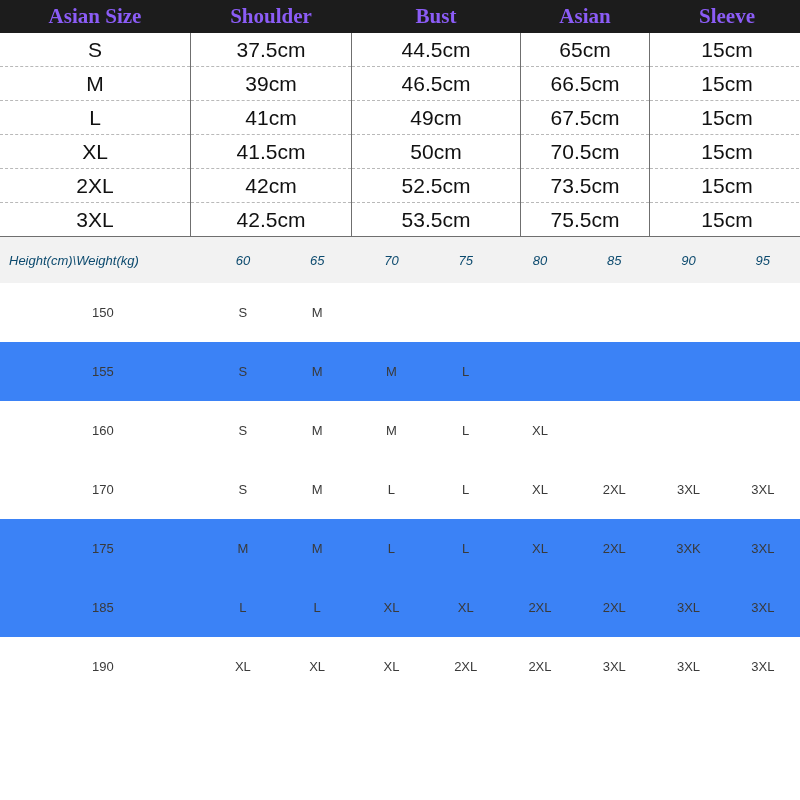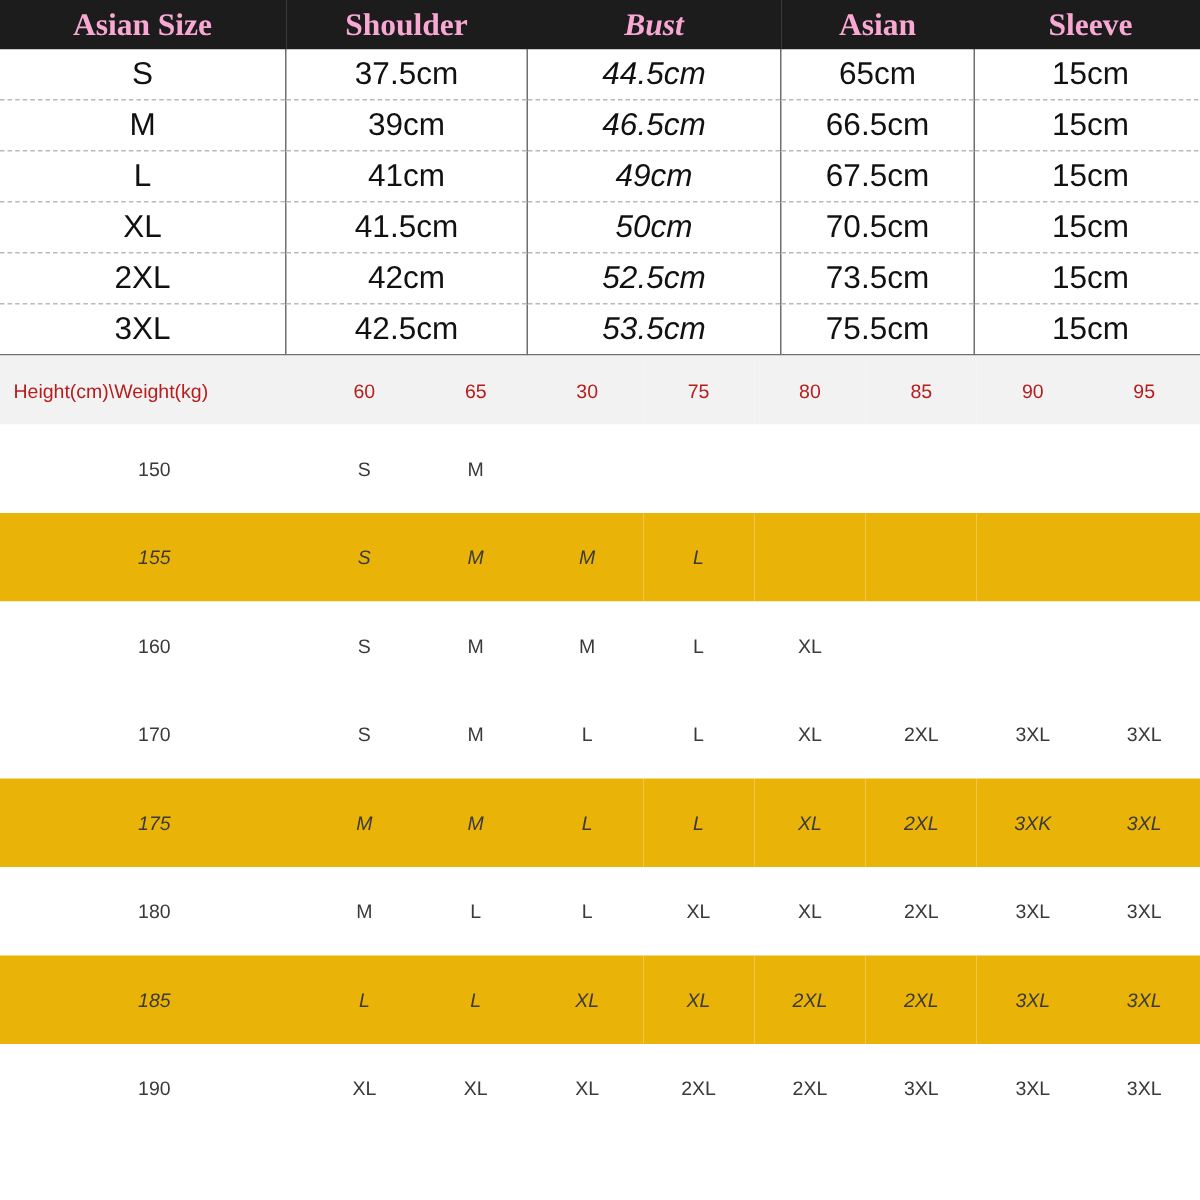--- a/index.html
+++ b/index.html
@@ -15,21 +15,21 @@
   }
 
   
   .size-table {
     width: 800px;
     border-collapse: collapse;
     table-layout: fixed;
   }
   .size-table th {
     background: #1c1c1c;
-    color: #f9a8d4;
+    color: #8b5cf6;
     font-family: "Liberation Serif", serif;
     font-weight: bold;
     font-size: 21px;
     height: 33px;
     padding: 0;
     text-align: center;
     letter-spacing: 0px;
     border: none;
   }
   .size-table td {
@@ -46,21 +46,21 @@
     border-bottom: 1px solid #6f6f6f;
   }
   .size-table td.vsep {
     border-right: 1px solid #6f6f6f;
   }
   .size-table th.vsep {
     border-right: 1px solid #1c1c1c;
   }
   .col-a { width: 190px; }
   .col-b { width: 160px; }
-  .col-c { width: 168px; font-style: italic; }
+  .col-c { width: 168px; }
   .col-d { width: 128px; }
   .col-e { width: 154px; }
 
   
   .reco-wrap {
     width: 800px;
   }
   .reco-table {
     width: 800px;
     border-collapse: collapse;
@@ -74,29 +74,30 @@
     vertical-align: middle;
     font-family: "Liberation Sans", sans-serif;
     font-size: 13px;
     color: #3a3a3a;
     font-weight: normal;
   }
   .reco-table tr.head td {
     height: 46px;
     background: #f2f2f2;
     font-size: 13px;
-    color: #b91c1c;
+    color: #0c4a6e;
+    font-style: italic;
   }
   .reco-table tr.head td.corner {
     text-align: left;
     padding-left: 9px;
     font-size: 13px;
   }
   .reco-table tr.band-light td { background: #ffffff; text-align: center; }
-  .reco-table tr.band-dark td { background: #eab308; font-style: italic; }
+  .reco-table tr.band-dark td { background: #3b82f6; }
   .reco-table tr.body td {
     height: 59px;
   }
   .rc0 { width: 196px; }
   .rcx { width: 74px; }
 </style>
 </head>
 <body>
 
 <table class="size-table">
@@ -155,21 +156,21 @@
   </tbody>
 </table>
 
 <div class="reco-wrap">
   <table class="reco-table">
     <tbody>
       <tr class="head">
         <td class="rc0 corner">Height(cm)\Weight(kg)</td>
         <td class="rcx">60</td>
         <td class="rcx">65</td>
-        <td class="rcx">30</td>
+        <td class="rcx">70</td>
         <td class="rcx">75</td>
         <td class="rcx">80</td>
         <td class="rcx">85</td>
         <td class="rcx">90</td>
         <td class="rcx">95</td>
       </tr>
 
       <tr class="body band-light">
         <td class="rc0">150</td>
         <td class="rcx">S</td>
@@ -224,31 +225,20 @@
         <td class="rcx">M</td>
         <td class="rcx">M</td>
         <td class="rcx">L</td>
         <td class="rcx">L</td>
         <td class="rcx">XL</td>
         <td class="rcx">2XL</td>
         <td class="rcx">3XK</td>
         <td class="rcx">3XL</td>
       </tr>
 
-      <tr class="body band-light">
-        <td class="rc0">180</td>
-        <td class="rcx">M</td>
-        <td class="rcx">L</td>
-        <td class="rcx">L</td>
-        <td class="rcx">XL</td>
-        <td class="rcx">XL</td>
-        <td class="rcx">2XL</td>
-        <td class="rcx">3XL</td>
-        <td class="rcx">3XL</td>
-      </tr>
 
       <tr class="body band-dark">
         <td class="rc0">185</td>
         <td class="rcx">L</td>
         <td class="rcx">L</td>
         <td class="rcx">XL</td>
         <td class="rcx">XL</td>
         <td class="rcx">2XL</td>
         <td class="rcx">2XL</td>
         <td class="rcx">3XL</td>

